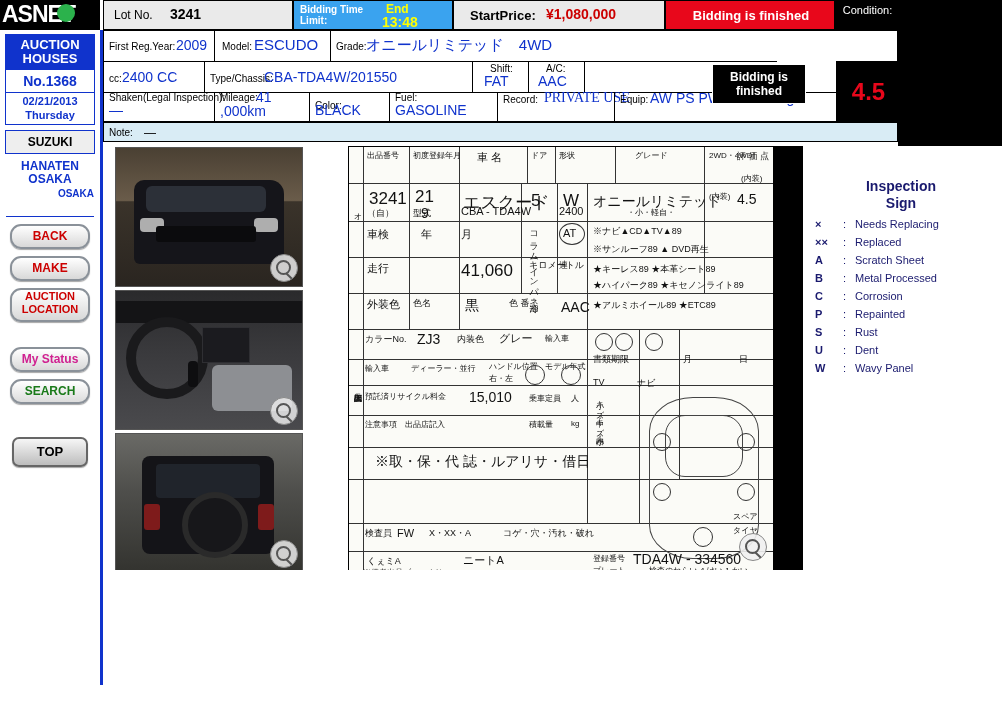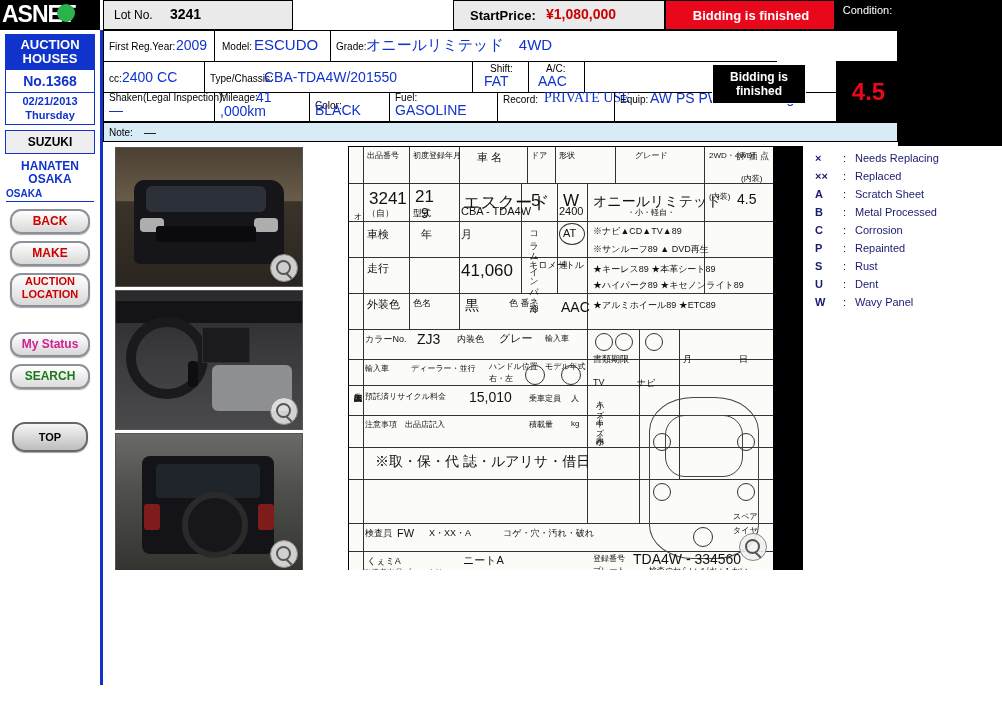--- a/index.html
+++ b/index.html
@@ -41,37 +41,37 @@
   #day-line{color:#1033cc;font-weight:bold;font-size:11px;padding:0 0 3px 0;}
   #maker-box{
     margin:5px auto 0 auto;width:88px;border:1px solid #1033cc;background:#eeeeee;
     color:#000;font-weight:bold;font-size:12px;padding:4px 0;text-align:center;
   }
   #house-name{
     margin:6px auto 0 auto;width:88px;text-align:center;color:#1033cc;
     font-weight:bold;font-size:12px;line-height:13px;
   }
   #house-city{
-    margin:2px auto 0 auto;width:88px;text-align:left;color:#1033cc;
-    font-weight:bold;font-size:10px;border-bottom:1px solid #1033cc;padding-bottom:2px;
+    margin:2px auto 0 auto;width:88px;text-align:right;color:#1033cc;
+    font-weight:bold;font-size:10px;border-bottom:1px solid #1033cc;padding-bottom:17px;
   }
   .pill{
     display:block;margin:7px auto 0 auto;width:76px;height:21px;line-height:21px;
     text-align:center;font-weight:bold;font-size:12px;color:#cc0000;
     background:linear-gradient(#ffffff,#d8d8d8);
     border:2px solid #8a9199;border-radius:11px;
     box-shadow:0 1px 1px rgba(0,0,0,.35);
   }
   .pill.two{height:30px;line-height:13px;padding-top:0;font-size:11px;}
   .pill.two span{display:block;}
   .pill.pink{color:#d02090;}
   .pill.green{color:#1a7a1a;background:linear-gradient(#ffffff,#dcdcdc);}
   .pill.top{
-    width:72px;height:26px;line-height:26px;color:#000;font-size:11px;
-    border:2px solid #666;border-radius:13px;background:linear-gradient(#f6f6f6,#bdbdbd);
+    width:72px;height:26px;line-height:26px;color:#000;font-size:13px;
+    border:2px solid #666;border-radius:7px;background:linear-gradient(#f6f6f6,#bdbdbd);
   }
   #gap1{height:18px;}
   #gap2{height:26px;}
   
   .hdr{position:absolute;left:103px;top:0;width:795px;}
   #row1{height:30px;position:relative;}
   .cell{position:absolute;top:0;height:30px;box-sizing:border-box;border:1px solid #000;}
   #lotno-cell{left:0;width:190px;background:#eaeaea;}
   #lotno-label{position:absolute;left:10px;top:7px;font-size:12px;}
   #lotno-value{position:absolute;left:66px;top:5px;font-size:14px;font-weight:bold;}
@@ -208,20 +208,25 @@
   <div class="pill pink">My Status</div>
   <div class="pill green">SEARCH</div>
   <div id="gap2"></div>
   <div class="pill top">TOP</div>
 </div>
 
 <div class="hdr" id="row1">
   <div class="cell" id="lotno-cell">
     <span id="lotno-label">Lot No.</span>
     <span id="lotno-value">3241</span>
+  </div>
+  <div class="cell" id="bidtime-cell">
+    <span id="bidtime-label">Bidding Time Limit:</span>
+    <span id="bidtime-end">End</span>
+    <span id="bidtime-value">13:48</span>
   </div>
   <div class="cell" id="start-cell">
     <span id="start-label">StartPrice:</span>
     <span id="start-value">¥1,080,000</span>
   </div>
   <div class="cell" id="finished-cell">
     <span id="finished-text">Bidding is finished</span>
   </div>
   <div class="cell" id="cond-cell">
     <span id="cond-label">Condition:</span>
@@ -454,20 +459,24 @@
     <span class="hw tiny" style="left:244px;top:406px;">登録番号</span>
     <span class="hw lg" style="left:284px;top:404px;">TDA4W - 334560</span>
     <span class="hw tiny" style="left:244px;top:418px;">プレート</span>
     <span class="hw tiny" style="left:300px;top:418px;">検査のねらい 4 けい 1 かい</span>
     <span class="hw tiny" style="left:14px;top:420px;">※備考出品ブロック№06</span>
   </div>
   <div id="sheet-mag"></div>
 </div>
 
 <div id="legend">
+  <div id="legend-title">
+    <div>Inspection</div>
+    <div>Sign</div>
+  </div>
 
   <div class="lrow">
     <span class="lsym">×</span>
     <span class="lcolon">:</span>
     <span class="ltext">Needs Replacing</span>
   </div>
   <div class="lrow">
     <span class="lsym">××</span>
     <span class="lcolon">:</span>
     <span class="ltext">Replaced</span>

